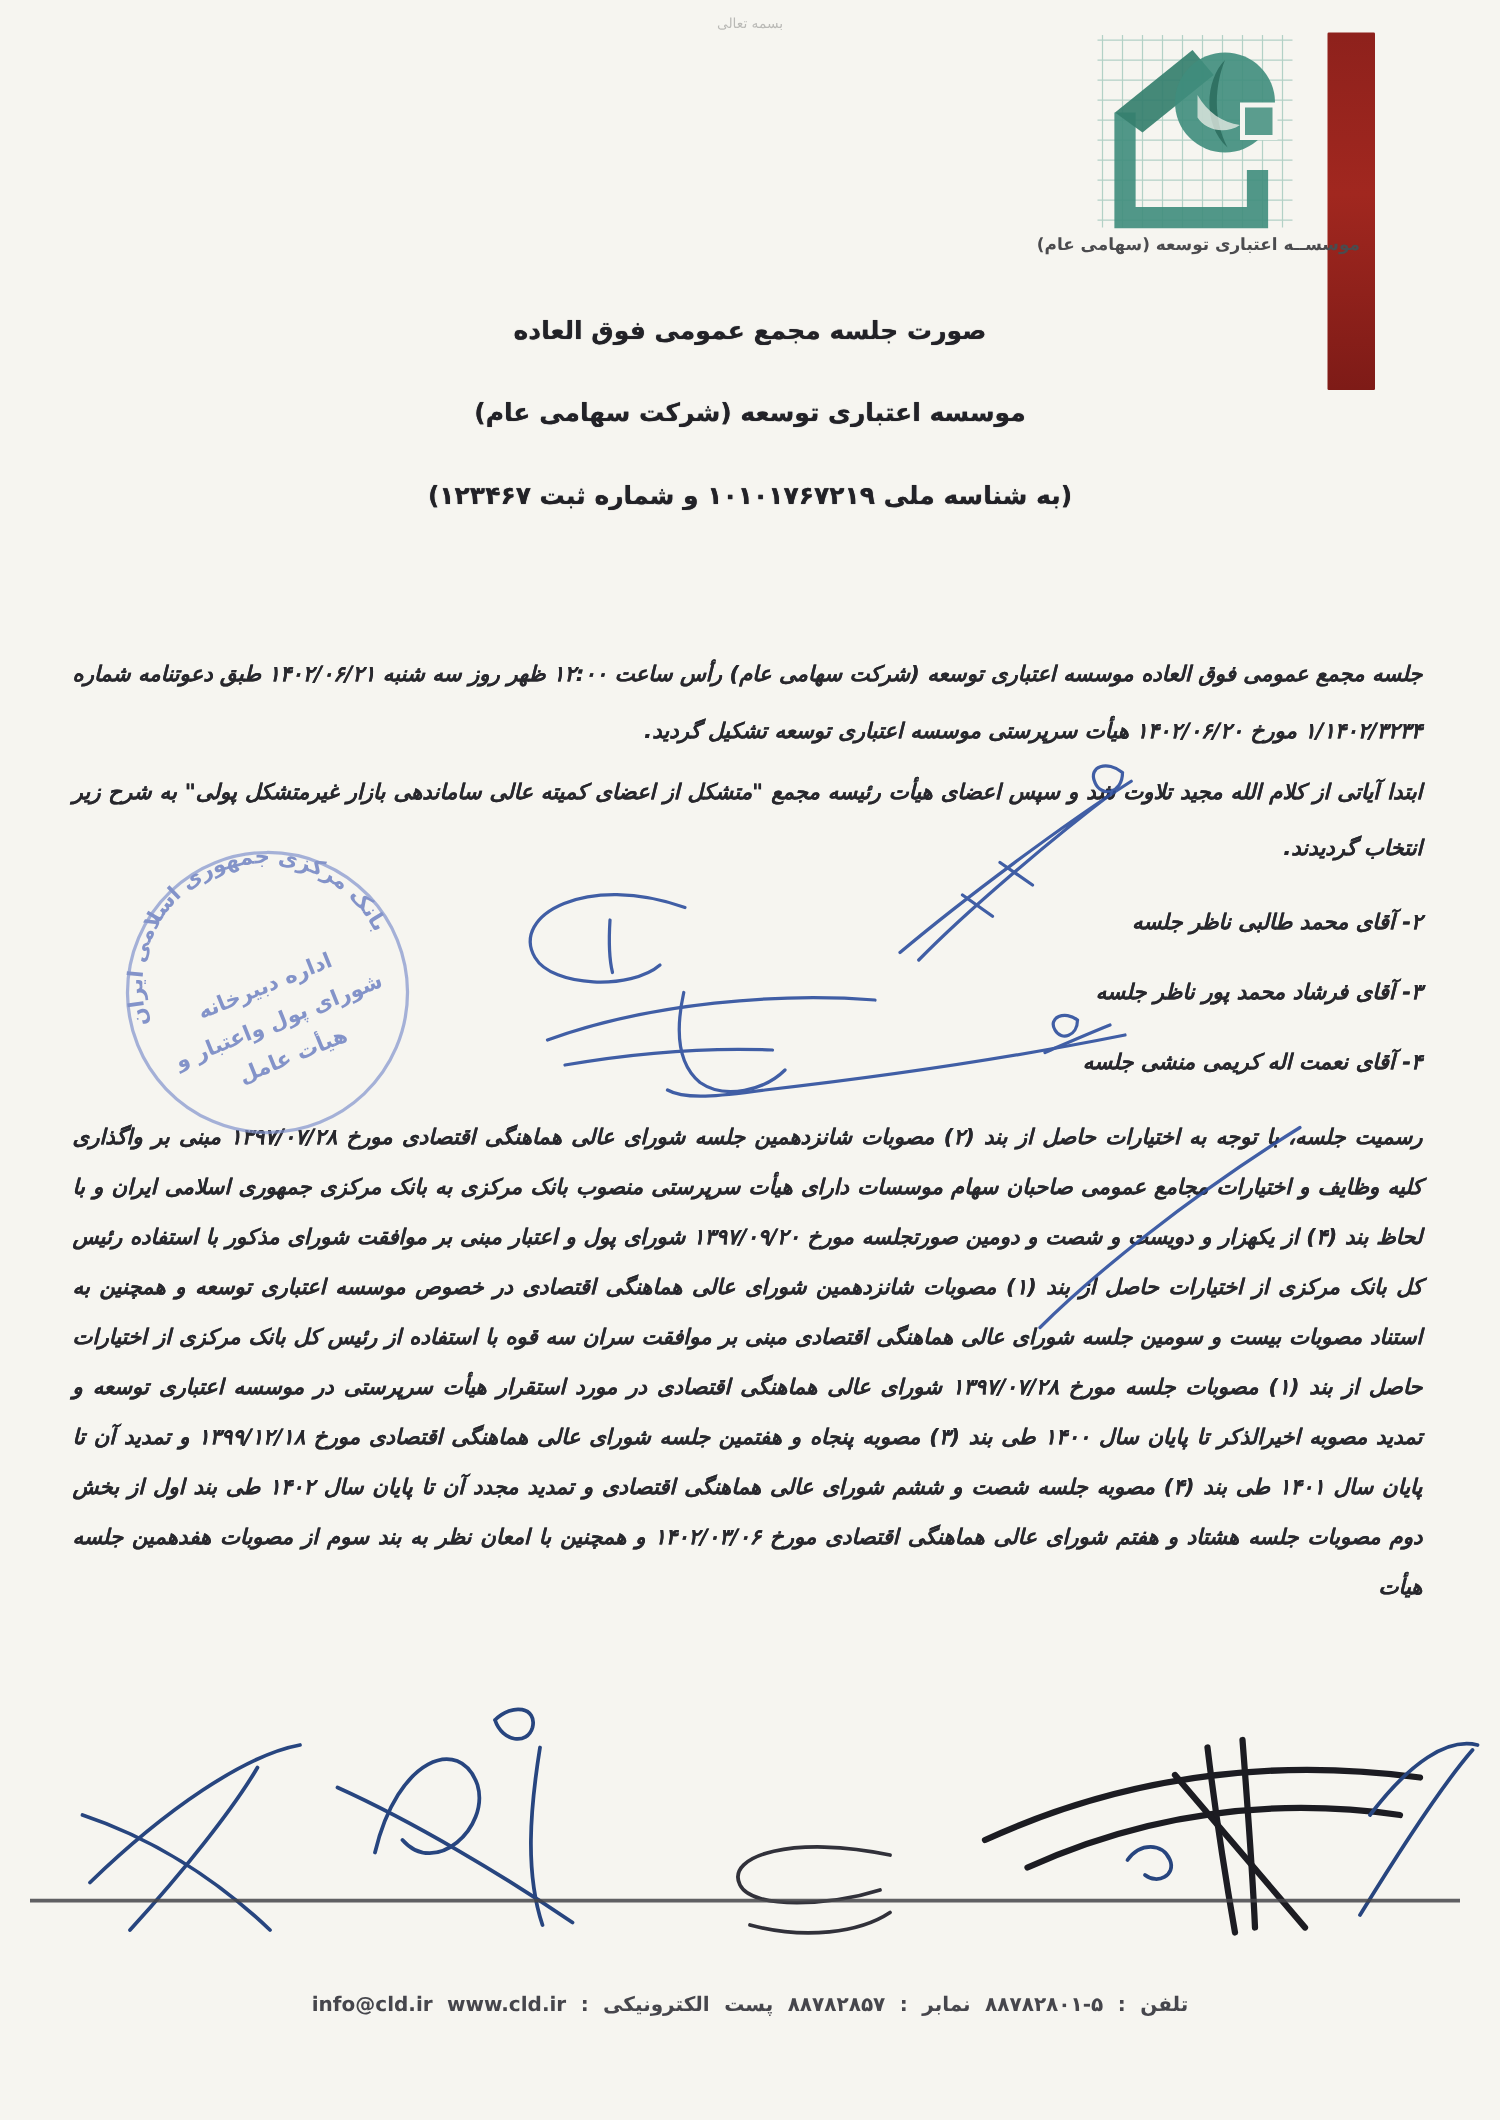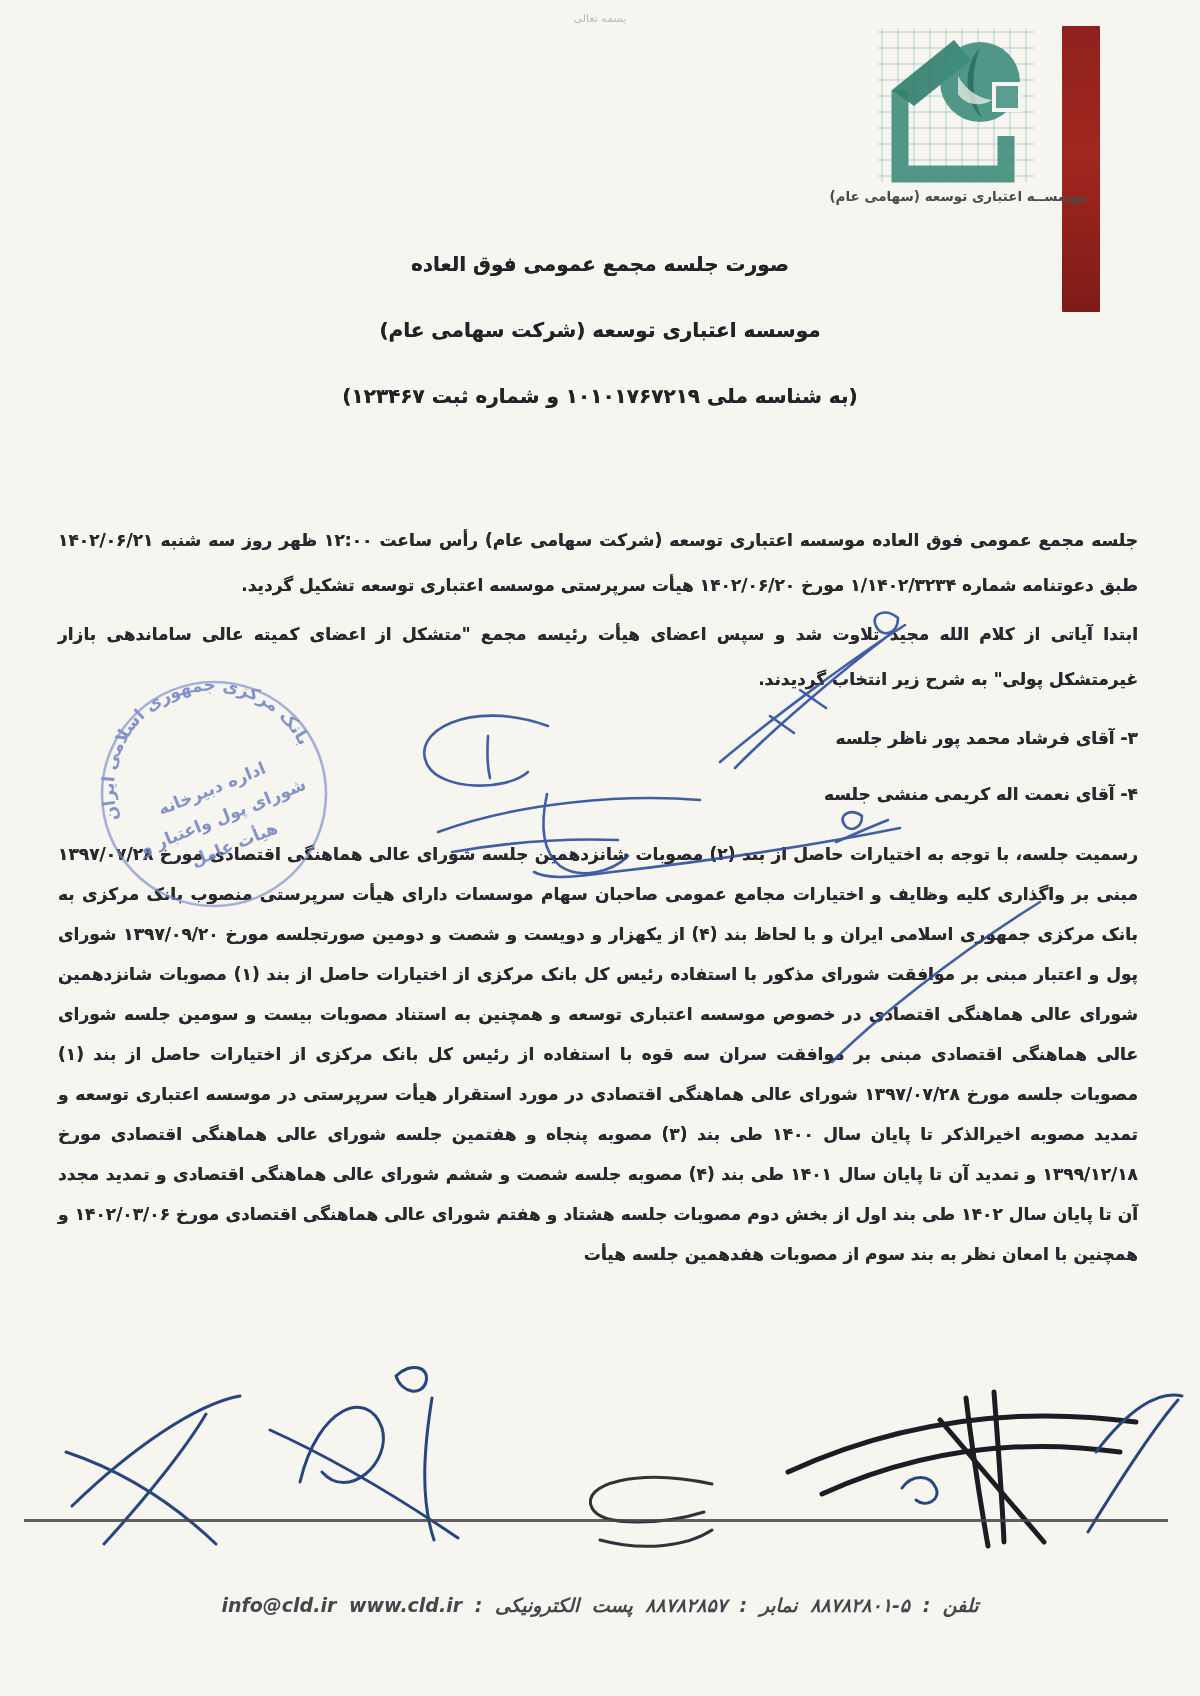--- a/index.html
+++ b/index.html
@@ -37,20 +37,21 @@
   }
   .title-line{
     height:66px;line-height:52px;
     font-size:20px;font-weight:700;color:#222227;
     text-shadow:0 0 .6px #33333a;
   }
   
   .body-flow{
     position:absolute;top:518px;right:62px;left:58px;
     direction:rtl;
+    font-style:italic;
   }
   .para{
     margin:0 0 4px 0;
     font-size:17px;font-weight:700;line-height:45px;
     text-align:justify;text-align-last:right;
     color:#28282d;text-shadow:0 0 .5px #3a3a42;
   }
   .attendee-list{margin:8px 0 2px 0;}
   .attendee{
     height:56px;line-height:56px;
@@ -75,24 +76,23 @@
   
   .footer-line1{
     position:absolute;top:1548px;left:40px;width:1120px;
     direction:rtl;text-align:center;
     font-size:12.5px;font-weight:600;color:#46464c;
     filter:blur(.3px);
   }
   .footer-line2{
     position:absolute;top:1594px;left:40px;width:1120px;
     direction:rtl;text-align:center;
-    font-size:19px;font-weight:600;color:#46464c;
+    font-size:16px;font-weight:600;color:#46464c;
     filter:blur(.3px);
     word-spacing:6px;
-    font-style:italic;
   }
 </style>
 </head>
 <body>
 
 <div class="page">
 
   <div class="bismillah">بسمه تعالی</div>
 
   <div class="red-bar"></div>
@@ -123,20 +123,21 @@
     <div class="title-line">صورت جلسه مجمع عمومی فوق العاده</div>
     <div class="title-line">موسسه اعتباری توسعه (شرکت سهامی عام)</div>
     <div class="title-line">(به شناسه ملی ۱۰۱۰۱۷۶۷۲۱۹ و شماره ثبت ۱۲۳۴۶۷)</div>
   </div>
 
   <div class="body-flow">
     <p class="para">جلسه مجمع عمومی فوق العاده موسسه اعتباری توسعه (شرکت سهامی عام) رأس ساعت ۱۲:۰۰ ظهر روز سه شنبه ۱۴۰۲/۰۶/۲۱ طبق دعوتنامه شماره ۱/۱۴۰۲/۳۲۳۴ مورخ ۱۴۰۲/۰۶/۲۰ هیأت سرپرستی موسسه اعتباری توسعه تشکیل گردید.</p>
     <p class="para">ابتدا آیاتی از کلام الله مجید تلاوت شد و سپس اعضای هیأت رئیسه مجمع "متشکل از اعضای کمیته عالی ساماندهی بازار غیرمتشکل پولی" به شرح زیر انتخاب گردیدند.</p>
 
     <div class="attendee-list">
+      <div class="attendee">۲- آقای محمد طالبی ناظر جلسه</div>
       <div class="attendee">۳- آقای فرشاد محمد پور ناظر جلسه</div>
       <div class="attendee">۴- آقای نعمت اله کریمی منشی جلسه</div>
     </div>
 
     <p class="para main-para">رسمیت جلسه، با توجه به اختیارات حاصل از بند (۲) مصوبات شانزدهمین جلسه شورای عالی هماهنگی اقتصادی مورخ ۱۳۹۷/۰۷/۲۸ مبنی بر واگذاری کلیه وظایف و اختیارات مجامع عمومی صاحبان سهام موسسات دارای هیأت سرپرستی منصوب بانک مرکزی به بانک مرکزی جمهوری اسلامی ایران و با لحاظ بند (۴) از یکهزار و دویست و شصت و دومین صورتجلسه مورخ ۱۳۹۷/۰۹/۲۰ شورای پول و اعتبار مبنی بر موافقت شورای مذکور با استفاده رئیس کل بانک مرکزی از اختیارات حاصل از بند (۱) مصوبات شانزدهمین شورای عالی هماهنگی اقتصادی در خصوص موسسه اعتباری توسعه و همچنین به استناد مصوبات بیست و سومین جلسه شورای عالی هماهنگی اقتصادی مبنی بر موافقت سران سه قوه با استفاده از رئیس کل بانک مرکزی از اختیارات حاصل از بند (۱) مصوبات جلسه مورخ ۱۳۹۷/۰۷/۲۸ شورای عالی هماهنگی اقتصادی در مورد استقرار هیأت سرپرستی در موسسه اعتباری توسعه و تمدید مصوبه اخیرالذکر تا پایان سال ۱۴۰۰ طی بند (۳) مصوبه پنجاه و هفتمین جلسه شورای عالی هماهنگی اقتصادی مورخ ۱۳۹۹/۱۲/۱۸ و تمدید آن تا پایان سال ۱۴۰۱ طی بند (۴) مصوبه جلسه شصت و ششم شورای عالی هماهنگی اقتصادی و تمدید مجدد آن تا پایان سال ۱۴۰۲ طی بند اول از بخش دوم مصوبات جلسه هشتاد و هفتم شورای عالی هماهنگی اقتصادی مورخ ۱۴۰۲/۰۳/۰۶ و همچنین با امعان نظر به بند سوم از مصوبات هفدهمین جلسه هیأت</p>
   </div>
 
   <svg class="stamp" viewBox="0 0 252 252">
     <g transform="rotate(-22 126 126)" fill="none">
       <circle cx="126" cy="126" r="112" stroke="#8294cd" stroke-width="2.6" opacity="0.8"></circle>

